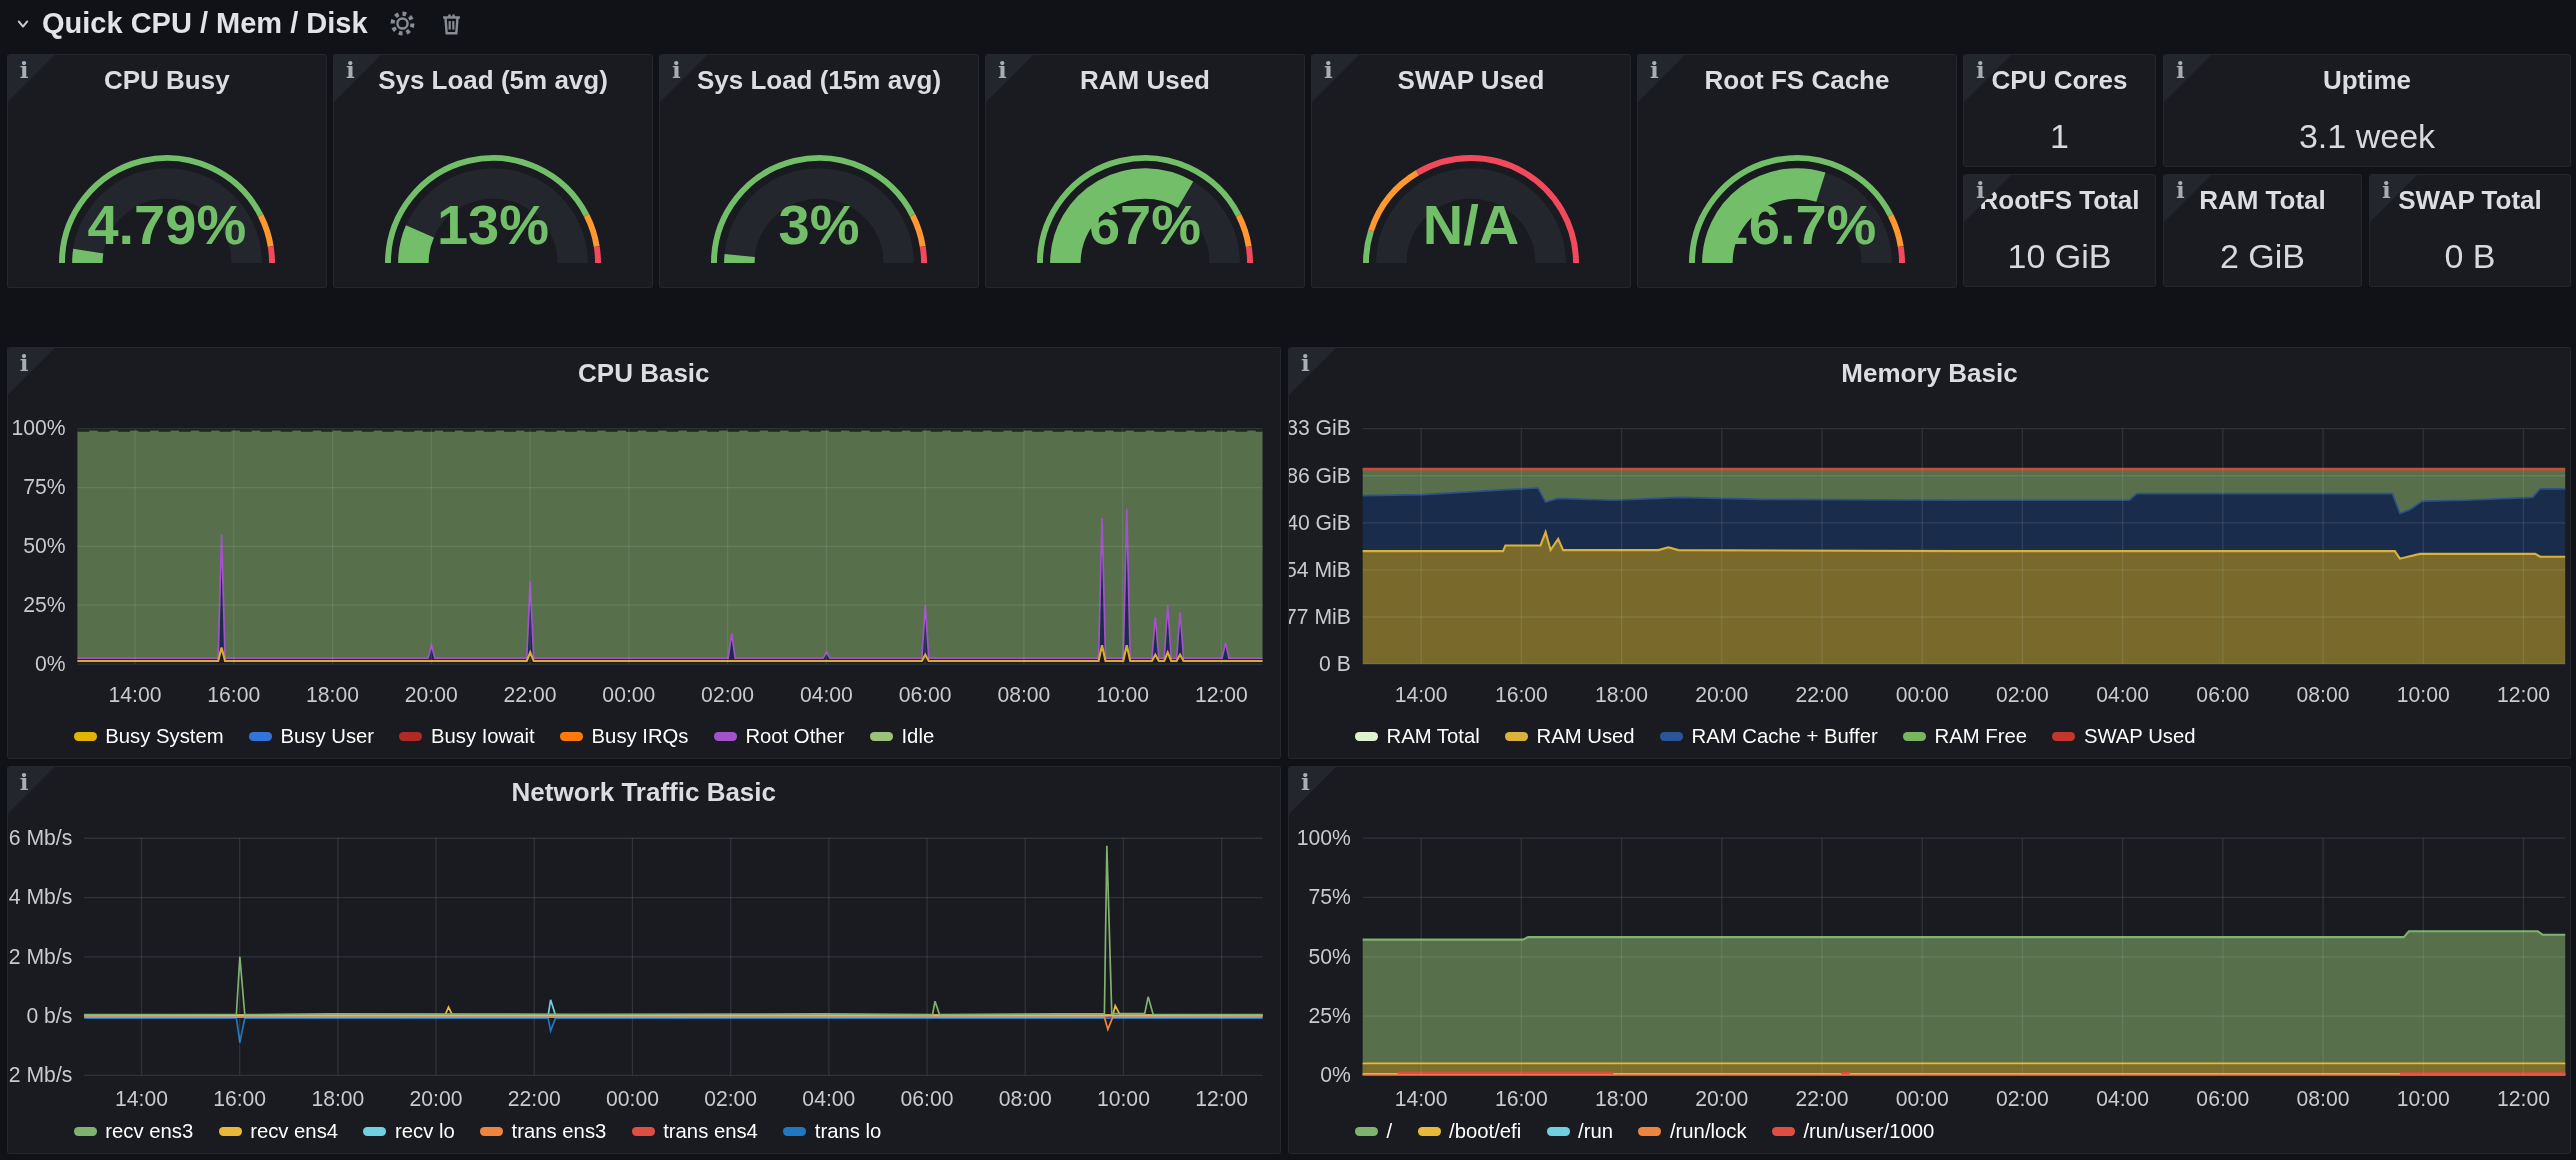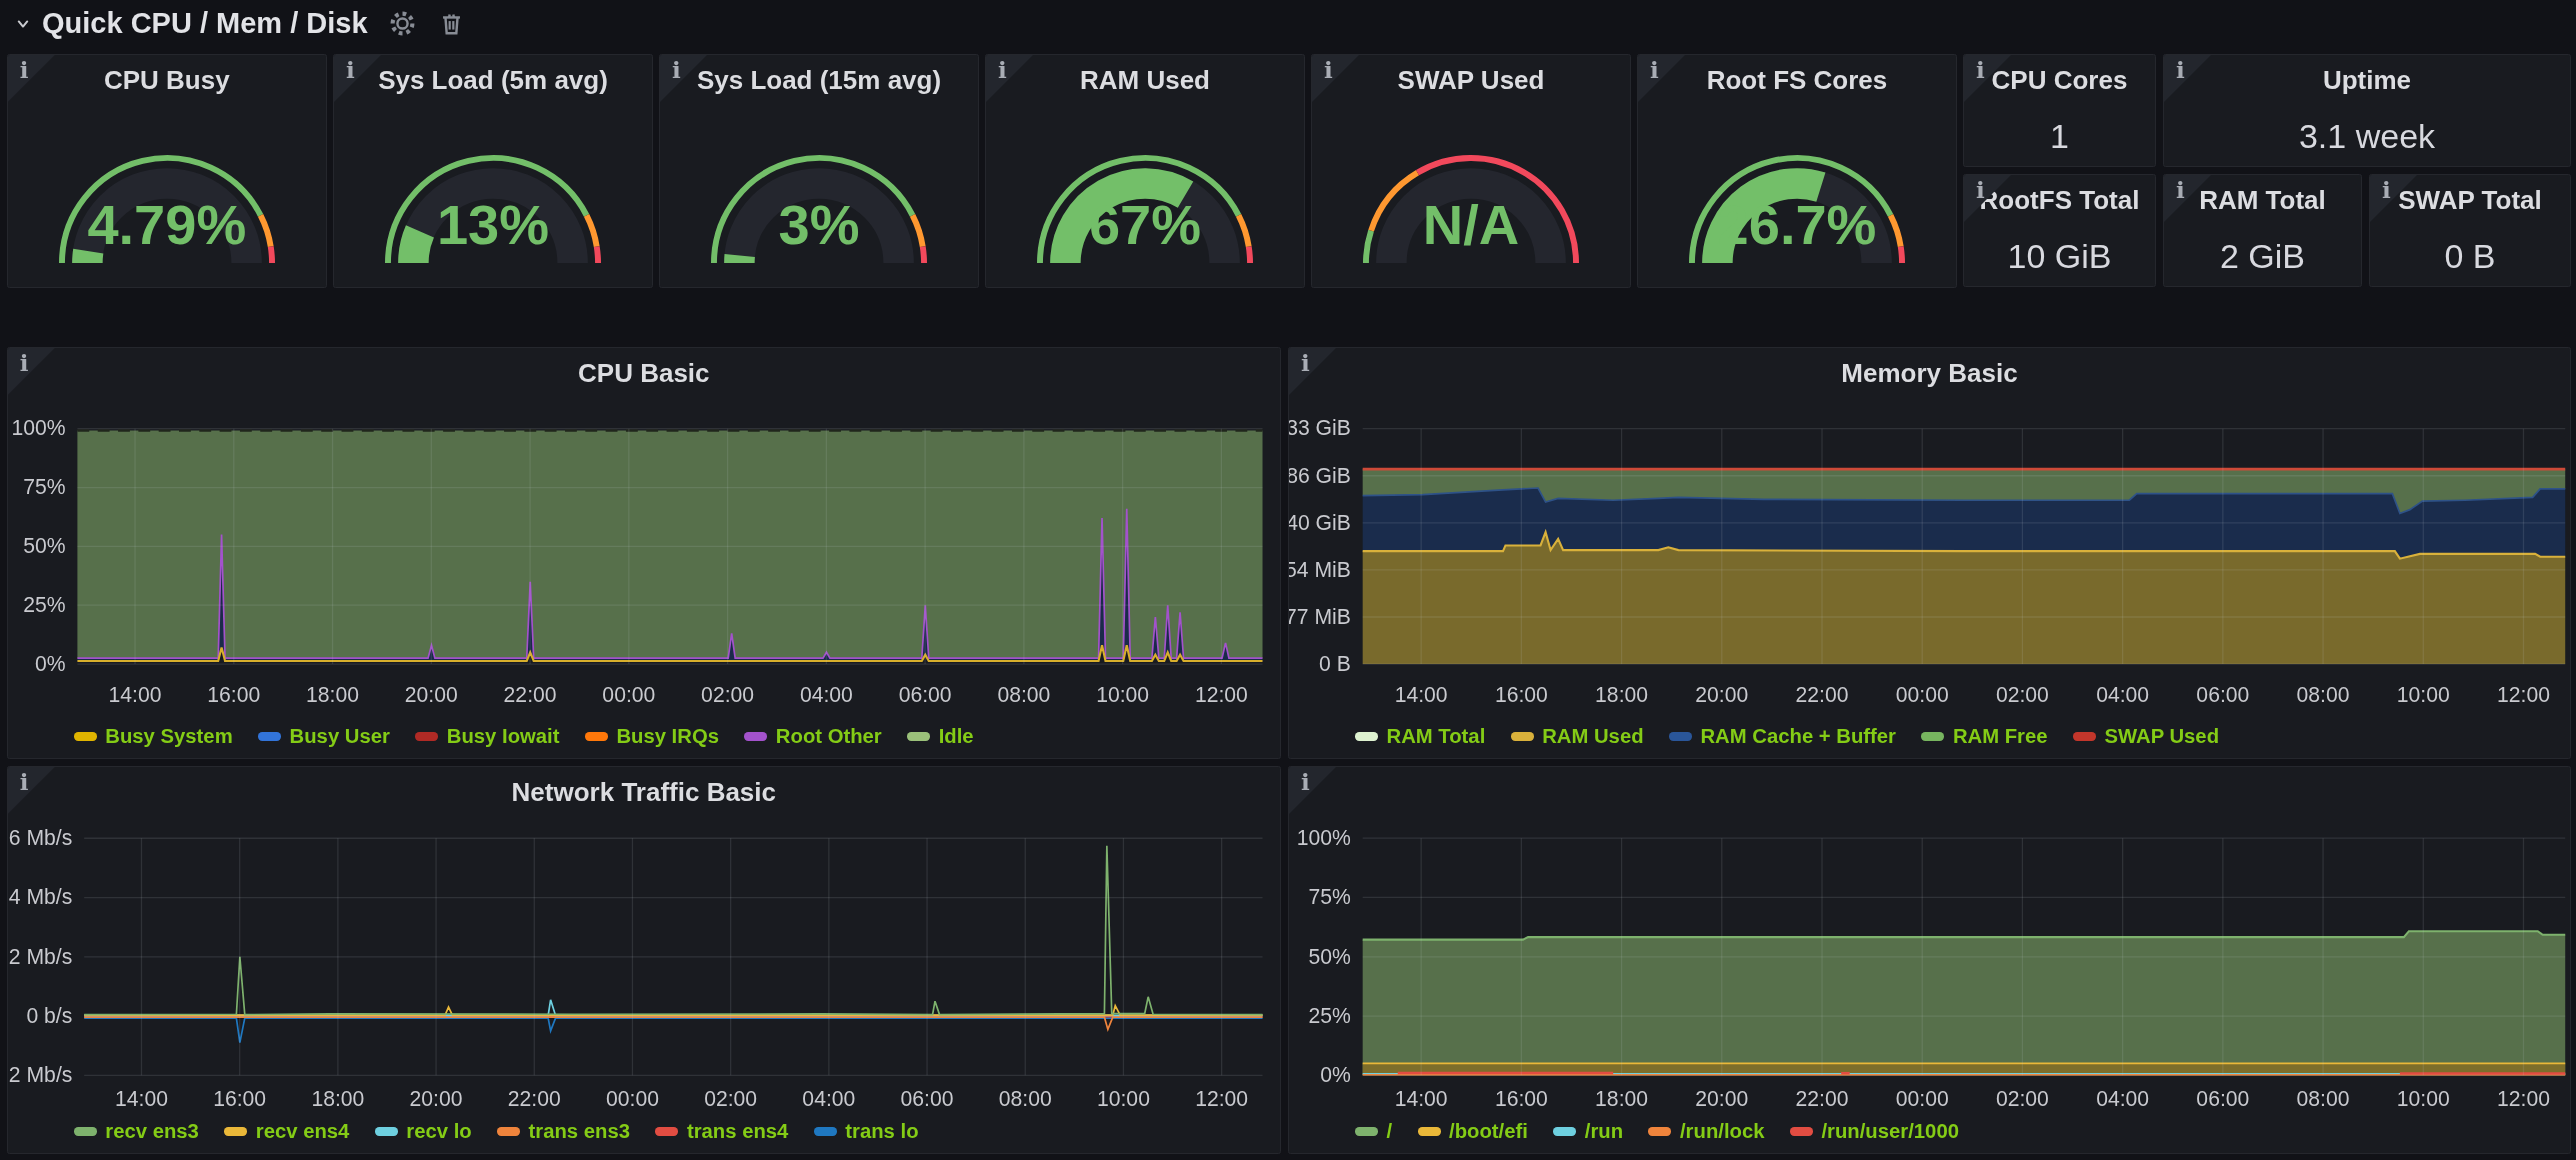--- a/index.html
+++ b/index.html
@@ -10,21 +10,21 @@
   .sec-chevron{width:22px;height:22px;flex:0 0 auto;}
   .hdr-icon{width:29px;height:29px;opacity:.85;margin-left:12px;}
   .panel{position:absolute;background:#191b20;border:0.8px solid #25272d;border-radius:2.5px;box-sizing:border-box;overflow:hidden;}
   .corner{position:absolute;top:0;left:0;width:47px;height:47px;background:#23262d;clip-path:polygon(0 0,100% 0,0 100%);z-index:5;}
   .iglyph{position:absolute;top:1.7px;left:12px;font-family:"DejaVu Serif",serif;font-weight:700;font-size:23px;color:#a9adb5;line-height:1.1;}
   .panel-title{position:absolute;top:10.2px;left:0;right:0;text-align:center;font-size:26px;font-weight:600;color:#dcdde1;z-index:4;cursor:pointer;}
   .gauge-svg{position:absolute;left:50%;transform:translateX(-50%);bottom:6.8px;}
   .gval{position:absolute;left:0;right:0;bottom:30.5px;text-align:center;font-size:56px;font-weight:700;color:#73bf69;z-index:3;}
   .stat-value{position:absolute;left:0;right:0;top:56%;text-align:center;font-size:34px;font-weight:500;color:#d8d9df;}
   .chart-svg{position:absolute;left:0;top:0;}
-  .legend{position:absolute;left:66px;bottom:10.2px;display:flex;gap:0 25.4px;align-items:center;font-size:20.3px;color:#84cc16;white-space:nowrap;z-index:4;font-weight:bold;}
+  .legend{position:absolute;left:66px;bottom:10.2px;display:flex;gap:0 25.4px;align-items:center;font-size:20.3px;color:#ffffff;white-space:nowrap;z-index:4;}
   .litem{display:flex;align-items:center;gap:8.5px;cursor:pointer;}
   .lswatch{width:23px;height:8.5px;border-radius:4.2px;flex:0 0 auto;}
 </style>
 </head>
 <body>
 
 <div class="section-header" style="top:0;height:47px;">
   <svg class="sec-chevron" viewBox="0 0 26 26">
     <polyline points="8,10 13,16 18,10" fill="none" stroke="#c9cacf" stroke-width="2.4" stroke-linecap="round" stroke-linejoin="round"></polyline>
   </svg>
@@ -109,21 +109,21 @@
       <path d="M 52.06899197940096 157.6818926975065 A 124 124 0 0 1 106.87886444695401 89.26798865151096" fill="none" stroke="#ff9830" stroke-width="7"></path>
       <path d="M 106.87886444695401 89.26798865151096 A 124 124 0 0 1 294 196" fill="none" stroke="#f2495c" stroke-width="7"></path>
       <path d="M 76 196 A 94 94 0 0 1 264 196" fill="none" stroke="#24262e" stroke-width="36"></path>
     </svg>
   <div class="gval">N/A</div>
 </div>
 <div class="panel" style="left:1637px;top:54px;width:320px;height:234px;">
   <div class="corner">
       <span class="iglyph">i</span>
     </div>
-  <div class="panel-title">Root FS Cores</div>
+  <div class="panel-title">Root FS Cache</div>
   <svg class="gauge-svg" width="288" height="183" viewBox="0 0 340 216">
       <path d="M 46 195.99999999999997 A 124 124 0 0 1 280.4848089993576 139.7051780322962" fill="none" stroke="#73bf69" stroke-width="7"></path>
       <path d="M 280.4848089993576 139.7051780322962 A 124 124 0 0 1 292.47335423379707 176.60212633501138" fill="none" stroke="#ff9830" stroke-width="7"></path>
       <path d="M 292.47335423379707 176.60212633501138 A 124 124 0 0 1 294 196" fill="none" stroke="#f2495c" stroke-width="7"></path>
       <path d="M 76 196 A 94 94 0 0 1 264 196" fill="none" stroke="#24262e" stroke-width="36"></path>
       <path d="M 76 196 A 94 94 0 0 1 198.20375118668 106.33089484666502" fill="none" stroke="#73bf69" stroke-width="36"></path>
     </svg>
   <div class="gval">26.7%</div>
 </div>
 

